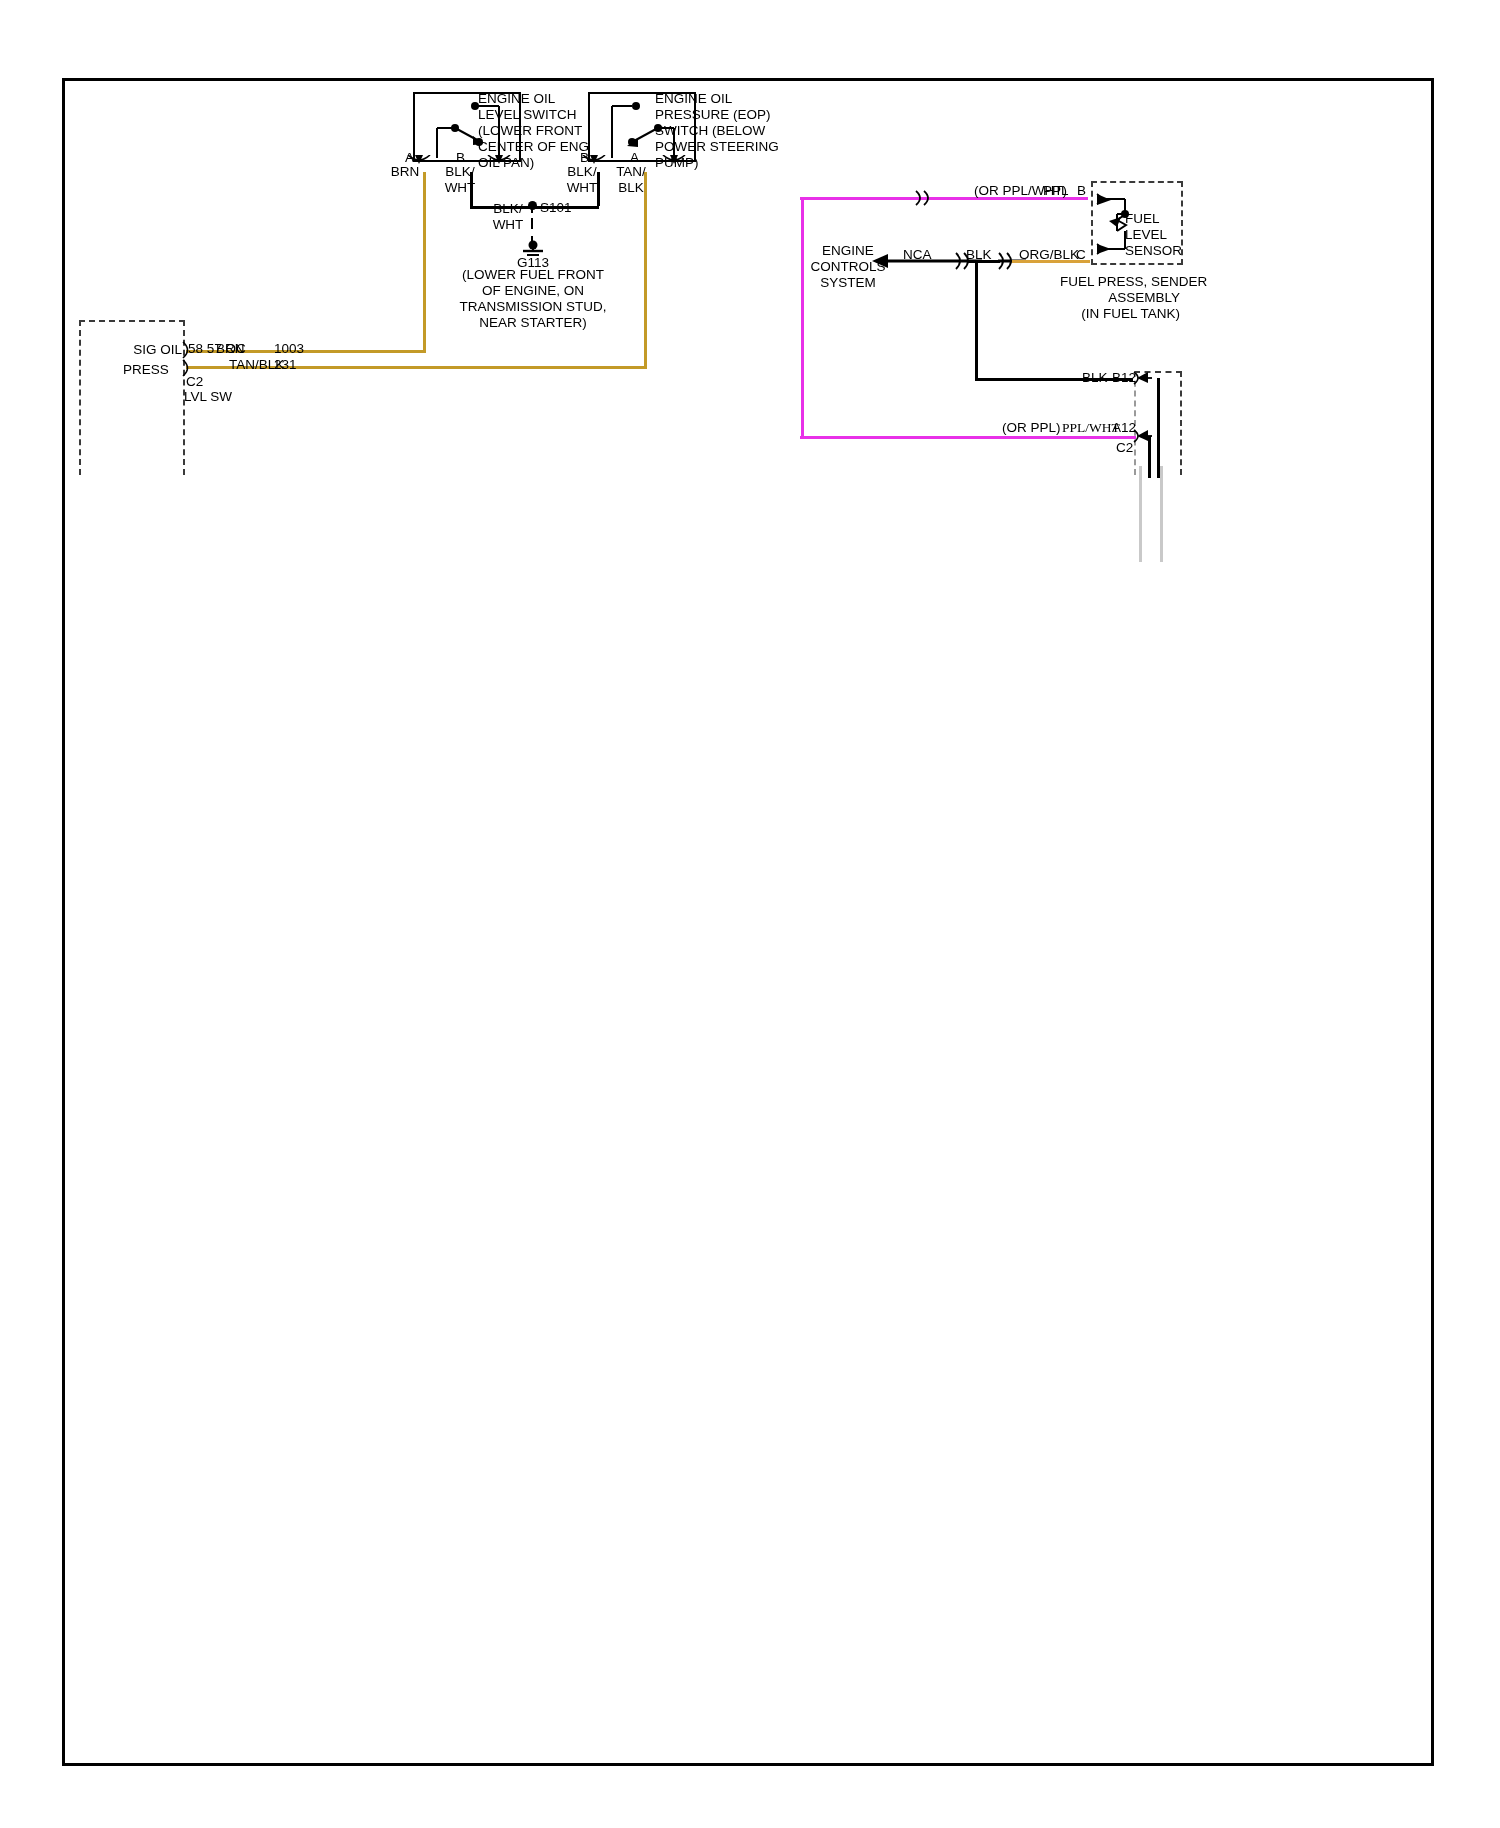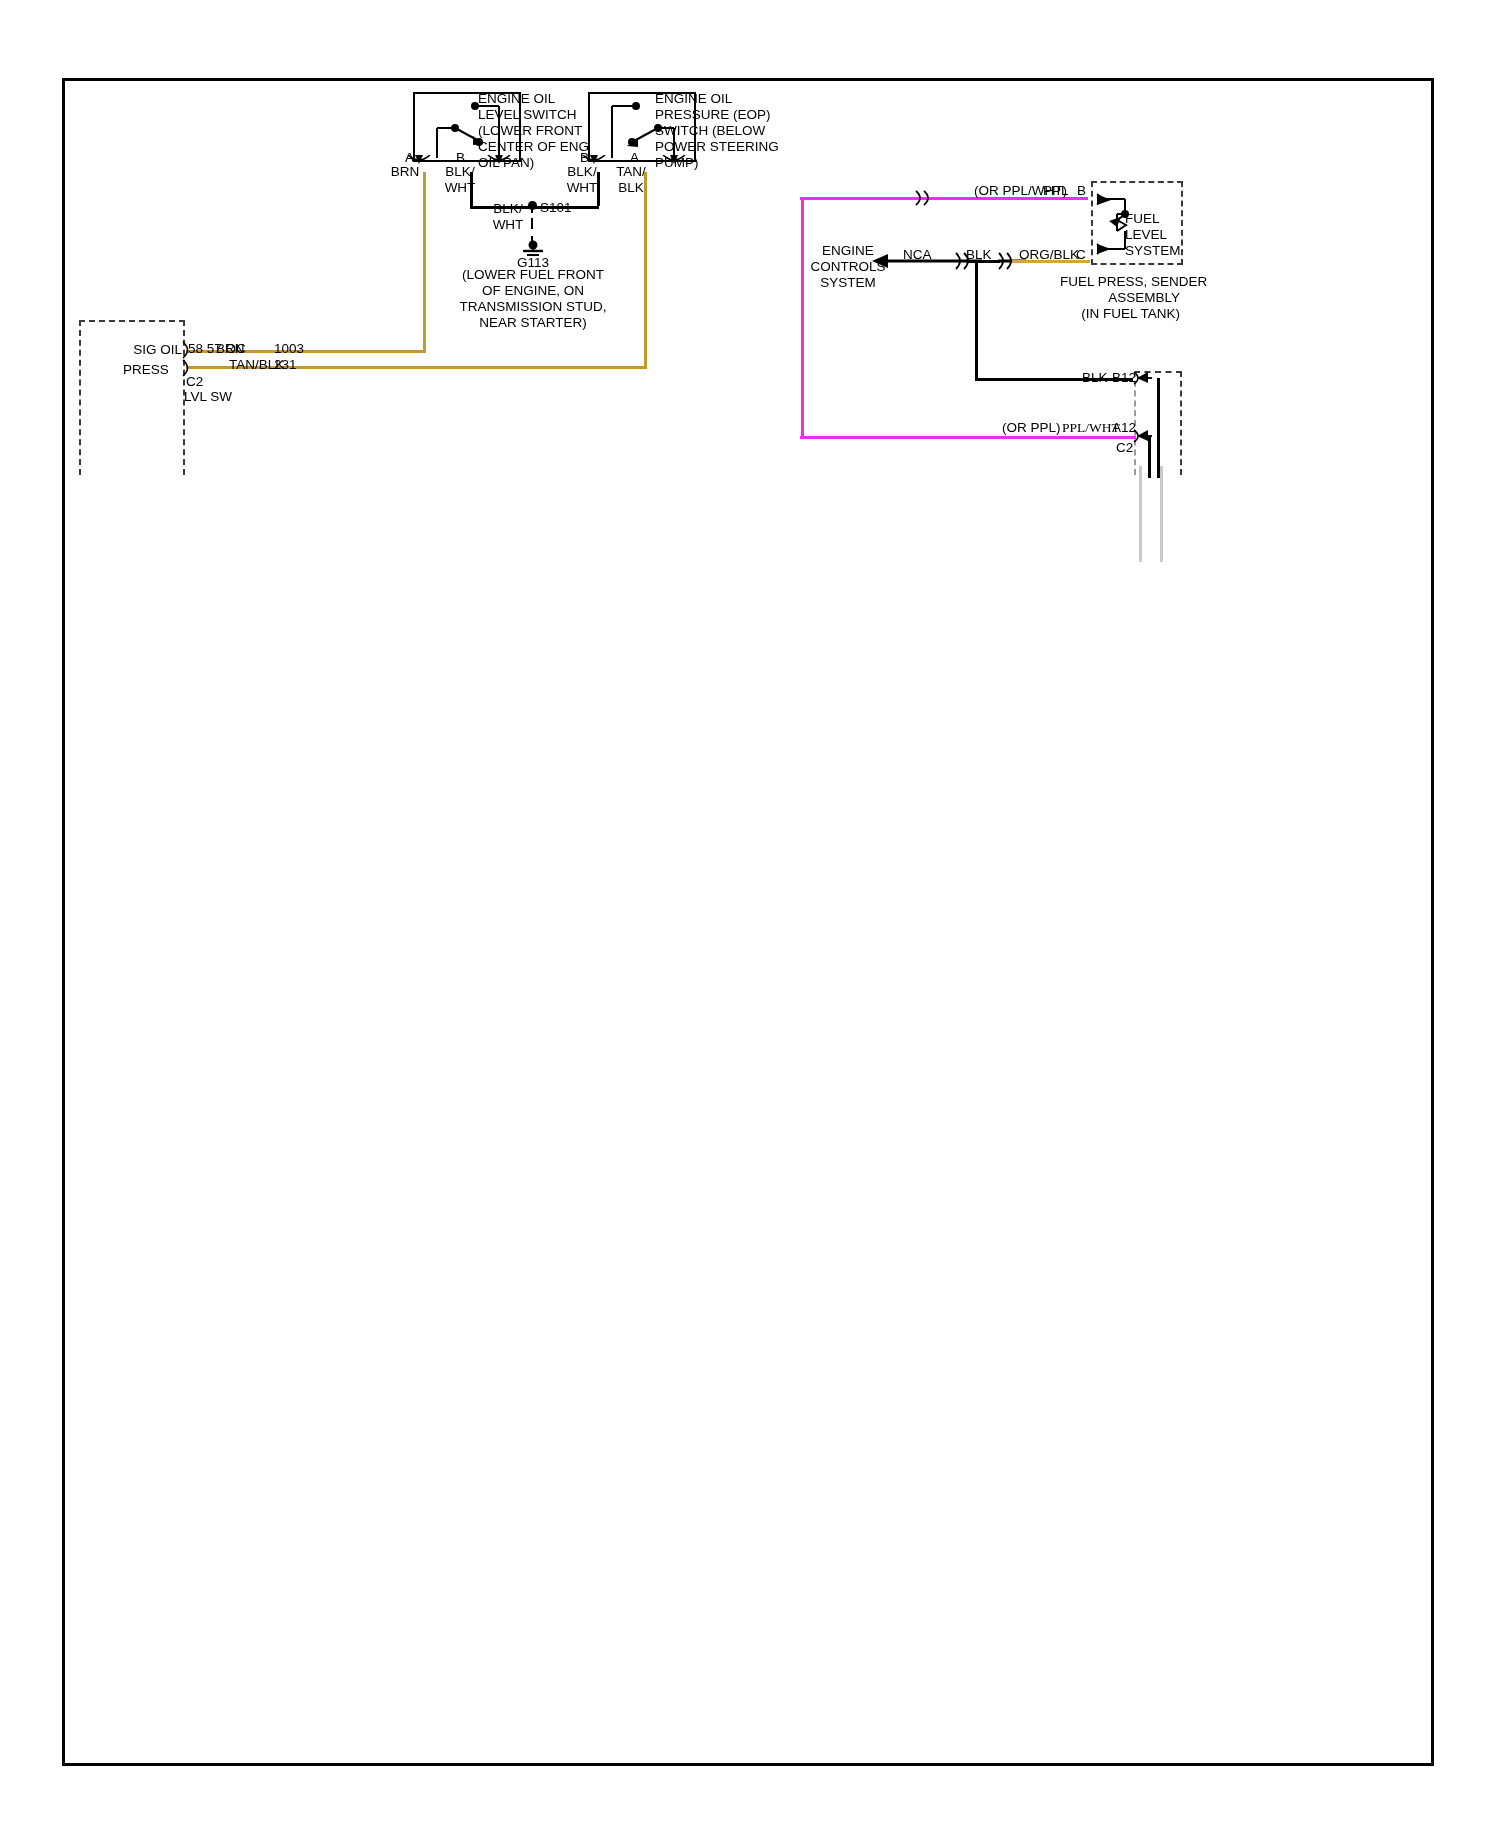--- a/index.html
+++ b/index.html
@@ -406,21 +406,21 @@
     <line x1="26" y1="33" x2="34" y2="33" stroke="#000" stroke-width="2"></line>
     <path d="M26,50 l9,-6 l-9,-5 l9,-6" fill="none" stroke="#000" stroke-width="2"></path>
     <polygon points="18,40 30,36 26,46" fill="#000"></polygon>
     <line x1="34" y1="50" x2="34" y2="68" stroke="#000" stroke-width="2"></line>
     <line x1="14" y1="68" x2="34" y2="68" stroke="#000" stroke-width="2"></line>
     <path d="M6,63 q8,5 0,10" fill="none" stroke="#000" stroke-width="1.6"></path>
     <polygon points="6,63 20,68 6,73" fill="#000"></polygon>
   </svg>
   <div class="lbl" style="left:1125px;top:211px;width:70px;">FUEL
 LEVEL
-SYSTEM</div>
+SENSOR</div>
   <div class="lbl r" style="left:1060px;top:274px;width:120px;">FUEL PRESS, SENDER
 ASSEMBLY
 (IN FUEL TANK)</div>
 
   <div style="position:absolute;left:1134px;top:371px;width:48px;height:104px;
               border-top:2px dashed #3a3a3a;border-right:2px dashed #3a3a3a;
               border-left:2px dashed #9a9a9a;box-sizing:border-box;"></div>
 
   <svg width="22" height="20" style="position:absolute;left:1130px;top:370px;">
     <path d="M4,2 q8,6 0,12" fill="none" stroke="#000" stroke-width="1.6"></path>

